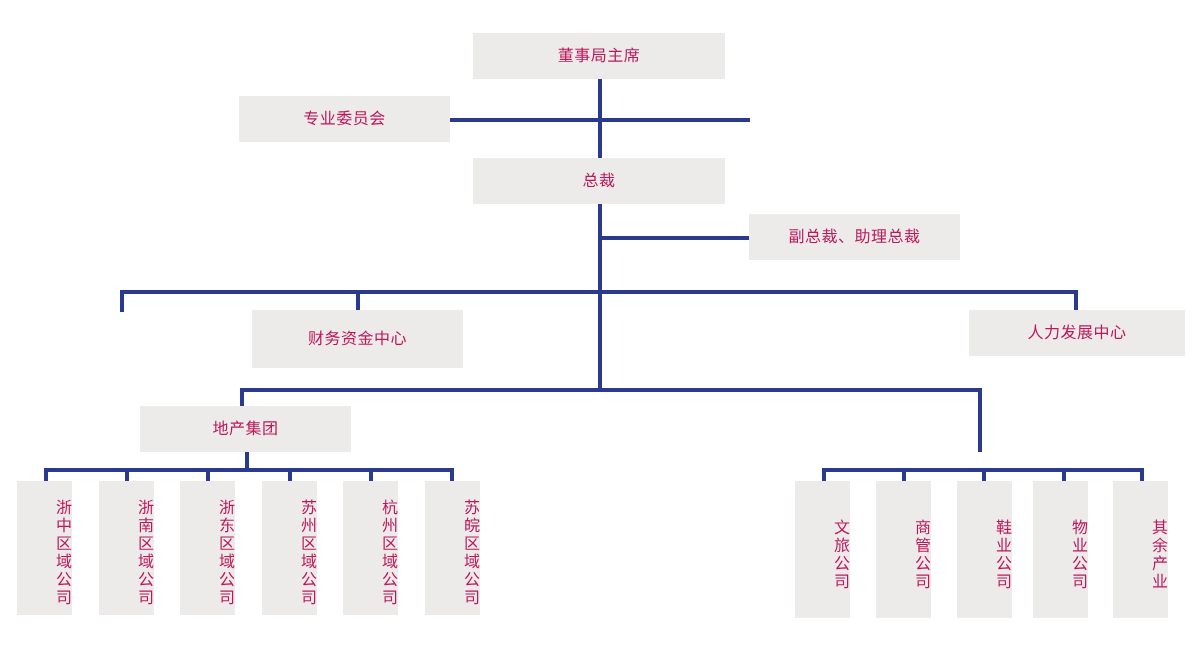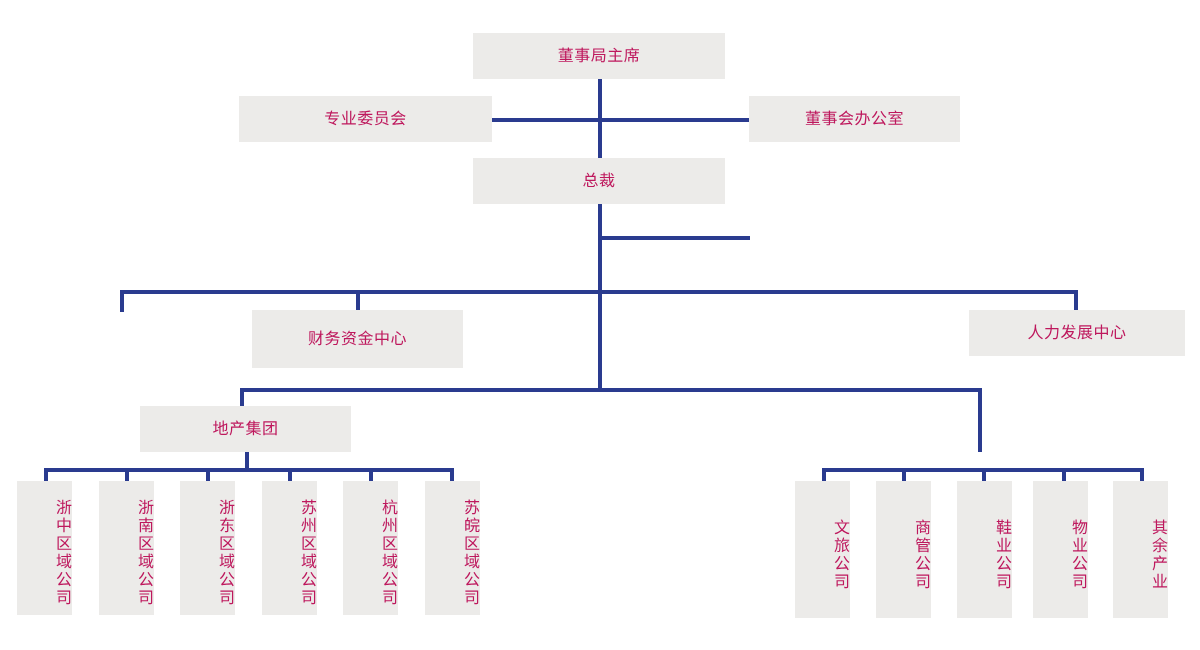--- a/index.html
+++ b/index.html
@@ -73,26 +73,26 @@
   <div class="line v" style="left:240px; top:388px; height:22px;"></div>
   <div class="line v" style="left:978px; top:388px; height:64px;"></div>
 
   <div class="line v" style="left:245px; top:450px; height:22px;"></div>
   <div class="line h" style="left:44px; top:468px; width:410px;"></div>
 
   <div class="line h" style="left:822px; top:468px; width:322px;"></div>
 
   <div class="node" style="left:473px; top:33px; width:252px; height:46px;">董事局主席</div>
 
-  <div class="node" style="left:239px; top:96px; width:253px; height:46px;">专业委员会</div>
+  <div class="node" style="left:239px; top:96px; width:211px; height:46px;">专业委员会</div>
 
-  <div class="node" style="left:749px; top:96px; width:211px; height:46px;">董事会办公室</div>
 
   <div class="node" style="left:473px; top:158px; width:252px; height:46px;">总裁</div>
 
+  <div class="node" style="left:749px; top:214px; width:211px; height:46px;">副总裁、助理总裁</div>
 
 
   <div class="node" style="left:252px; top:310px; width:211px; height:58px;">财务资金中心</div>
 
   <div class="node" style="left:140px; top:406px; width:211px; height:46px;">地产集团</div>
 
   <div class="node" style="left:969px; top:310px; width:216px; height:46px;">人力发展中心</div>
 
   <div class="node vertical" style="left:17px; top:481px; width:55px; height:134px;">浙中区域公司</div>
   <div class="node vertical" style="left:99px; top:481px; width:55px; height:134px;">浙南区域公司</div>

